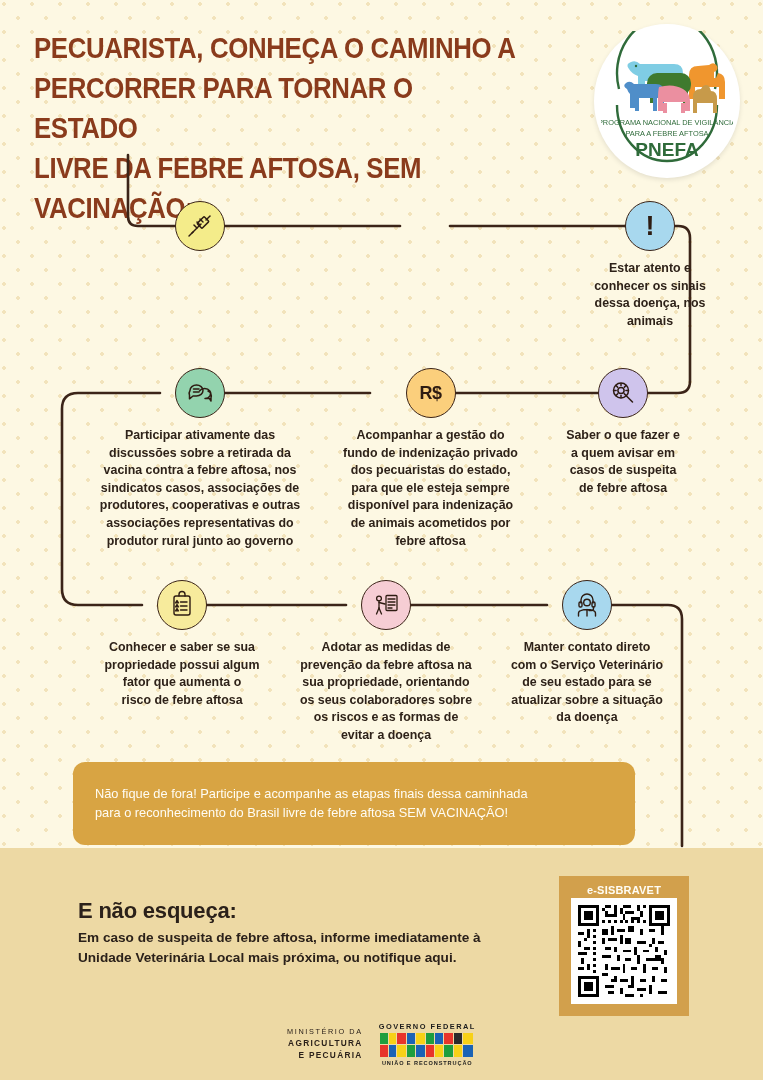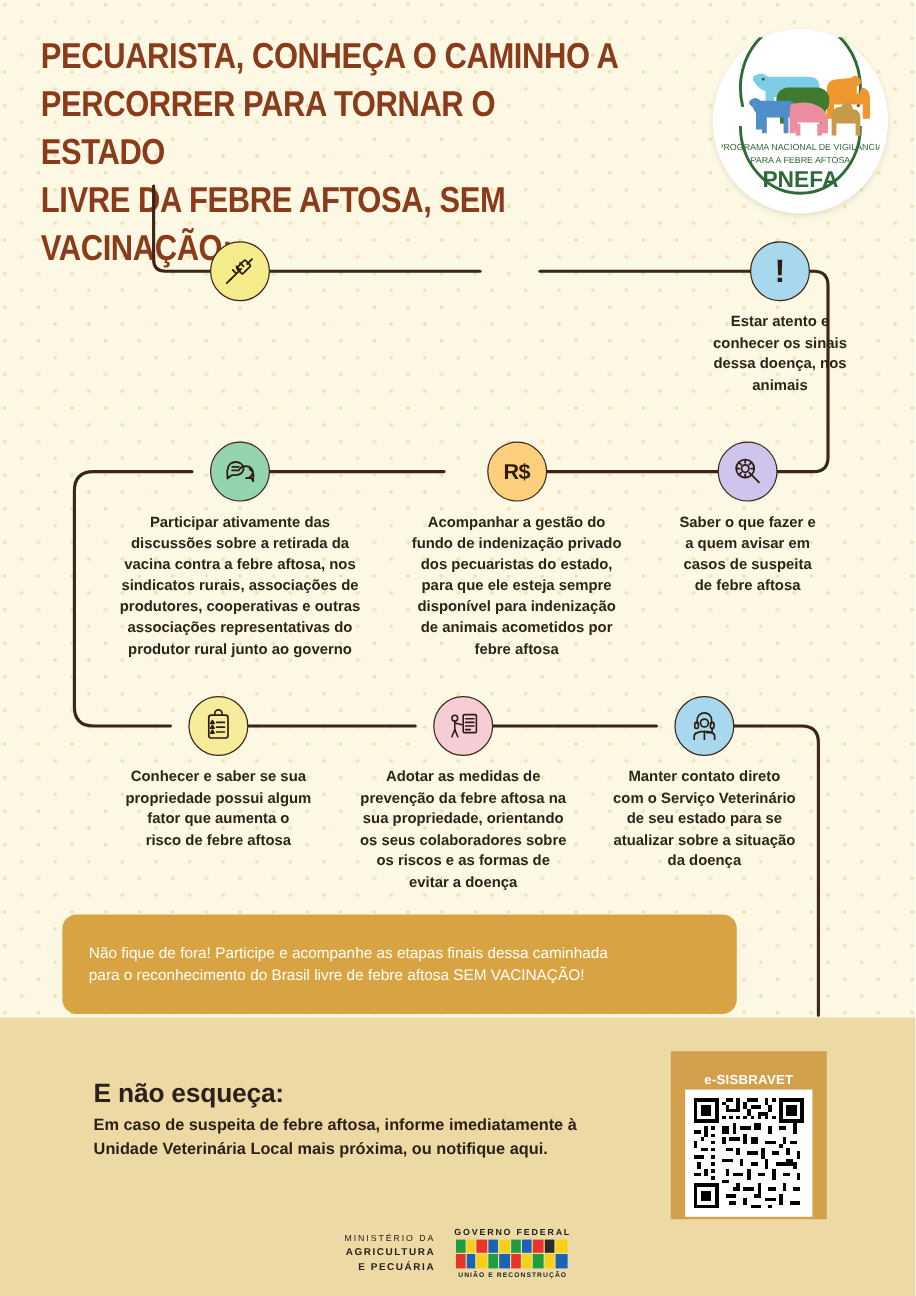--- a/index.html
+++ b/index.html
@@ -75,21 +75,21 @@
     margin-top:9px;
     font-size:12.4px;
     line-height:1.42;
     color:#2e2219;
     font-weight:600;
     white-space:pre-line;
   }
 
   
   #cta{
-    position:absolute; left:52px; top:762px; width:562px; min-height:56px;
+    position:absolute; left:73px; top:762px; width:562px; min-height:56px;
     background:#d8a443; border-radius:12px;
     display:flex; align-items:center;
     padding:22px 22px;
   }
   #cta p{
     color:#fffdf5; font-size:12.8px; line-height:1.52; font-weight:500;
     white-space:pre-line;
   }
 
   
@@ -97,21 +97,21 @@
   #remember h2{
     font-size:22px; font-weight:700; color:#2b211a; letter-spacing:-.2px;
   }
   #remember p{
     margin-top:4px; font-size:13.6px; line-height:1.5; color:#2b211a; font-weight:600;
     white-space:pre-line;
   }
 
   #qr-block{
     position:absolute; left:559px; top:876px; width:130px; height:140px;
-    background:#d2a04c; padding:16px;
+    background:#d2a04c; padding:6px;
     display:flex; flex-direction:column; align-items:center;
   }
   #qr-label{
     color:#fffdf5; font-size:11px; font-weight:600; letter-spacing:.2px;
     line-height:16px; height:16px;
   }
   #qr-code{ width:106px; height:106px; background:#ffffff; padding:4px; }
   #qr-code svg{ display:block; width:100%; height:100%; }
 
   
@@ -228,21 +228,21 @@
           <path d="M5 12.5 a6.5 5.5 0 1 1 6.5 5.5 h-3.5 l-3.5 2.8 v-3.6 a5.5 5.5 0 0 1 0.5 -4.7z"></path>
           <line x1="8.5" y1="11" x2="14" y2="11"></line>
           <line x1="8.5" y1="14" x2="14" y2="14"></line>
           <path d="M14.5 13 a6 5 0 1 1 5.5 7.5 h4.5 l1.5 2.5 v-3.2 a5.5 5.5 0 0 0 -3 -6.8"></path>
         </g>
       </svg>
     </div>
     <p>Participar ativamente das
 discussões sobre a retirada da
 vacina contra a febre aftosa, nos
-sindicatos rurais, associações de
+sindicatos casos, associações de
 produtores, cooperativas e outras
 associações representativas do
 produtor rural junto ao governo</p>
   </div>
 
   <div class="node" style="left:328px; top:368px; width:205px;">
     <div class="bubble" style="background:#fbcf7c;">
       <span class="rs">R$</span>
     </div>
     <p>Acompanhar a gestão do

